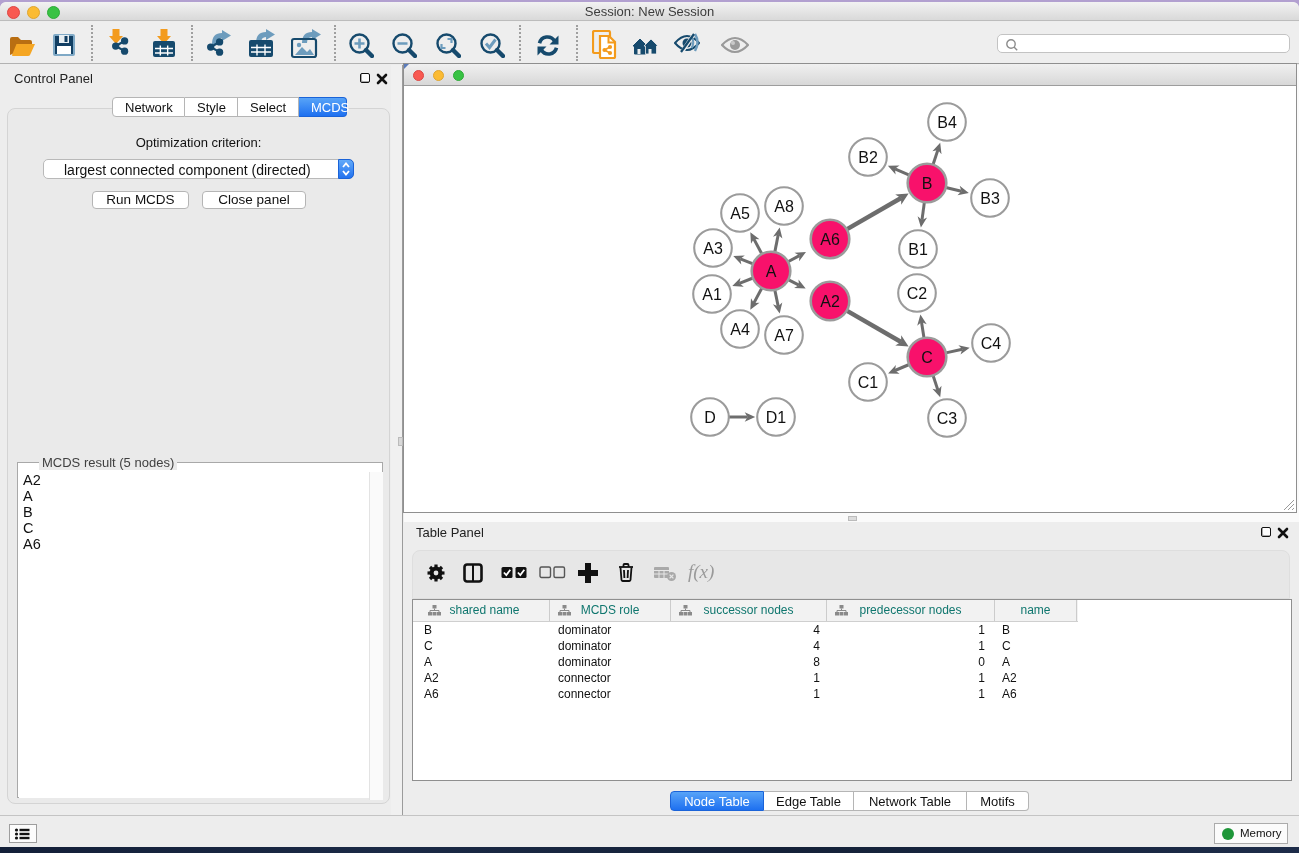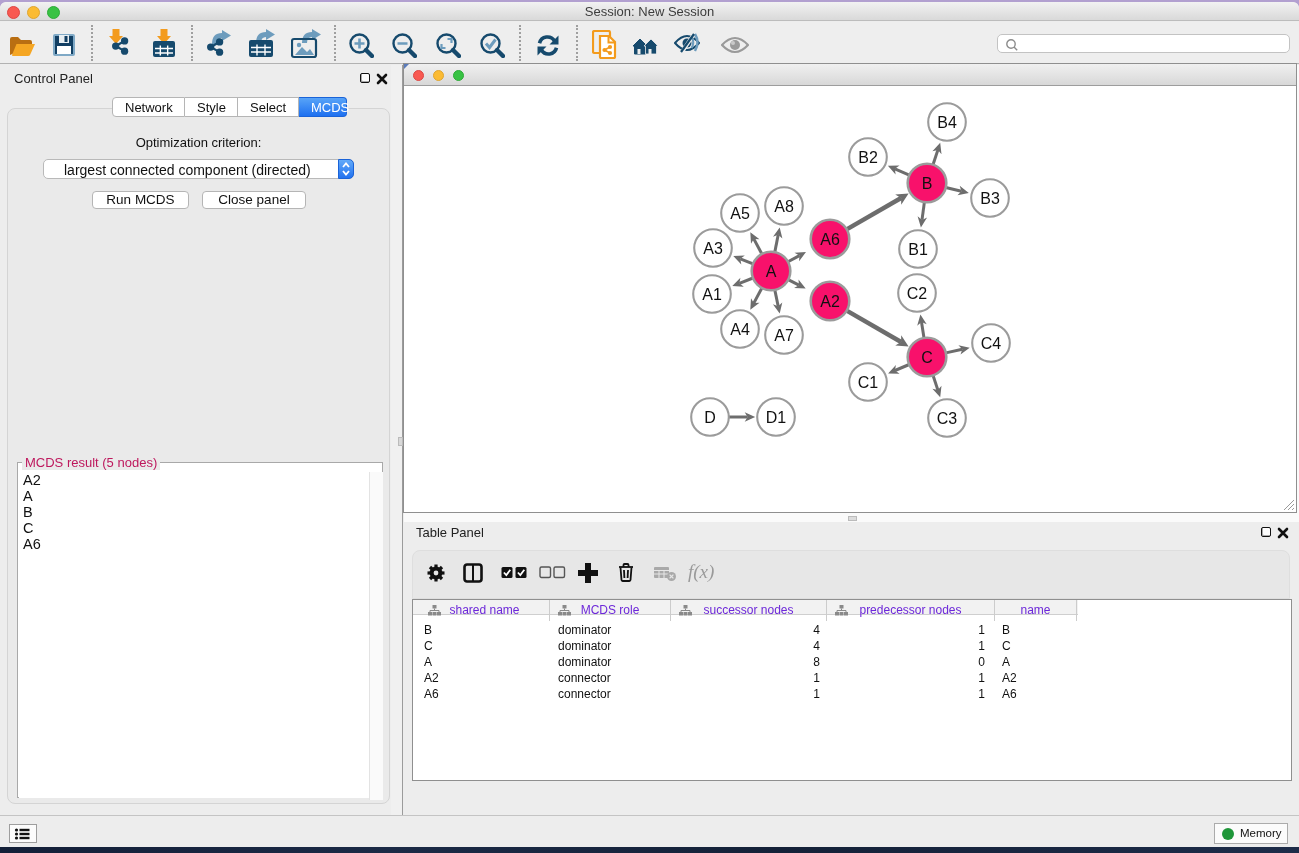--- a/index.html
+++ b/index.html
@@ -28,39 +28,39 @@
 .tabs .tab:first-child { border-left:1px solid #b5b5b5; border-radius:4px 0 0 4px; }
 .tabs .tab:last-child { border-radius:0 4px 4px 0; }
 .tabs .tab.sel { background:linear-gradient(#58a4f8,#1e70f0); border-color:#1a63d8; color:#fff; }
 #cpcontent { position:absolute; left:7px; top:43px; width:383px; height:696px; background:#eaeaea; border:1px solid #d4d4d4; border-radius:8px; }
 #optlabel { position:absolute; left:0; top:26px; width:100%; text-align:center; font-size:13px; color:#111; }
 #dropdown { position:absolute; left:35px; top:50px; width:311px; height:20px; background:#fff; border:1px solid #b9b9b9; border-radius:5px; }
 #dropdown .dtext { position:absolute; left:20px; top:2px; font-size:14px; color:#111; }
 #dropdown .stepper { position:absolute; right:-1px; top:-1px; width:16px; height:20px; border-radius:0 5px 5px 0; background:linear-gradient(#62aaf9,#2272ef); border:1px solid #1a63d8; }
 .btn { position:absolute; height:18px; background:#fff; border:1px solid #b5b5b5; border-radius:4px; font-size:13.5px; color:#111; text-align:center; line-height:16px; }
 #fieldset { position:absolute; left:9px; top:353px; width:366px; height:336px; border:1px solid #a9a9a9; background:#fff; }
-#fieldset .legend { position:absolute; left:4px; top:-8px; background:#eaeaea; padding:0 3px; font-size:13px; color:#be185d; }
+#fieldset .legend { position:absolute; left:21px; top:-8px; background:#eaeaea; padding:0 3px; font-size:13px; color:#404040; }
 #mcdslist { position:absolute; left:1px; top:9px; width:364px; height:326px; background:#fff; font-size:14.5px; color:#111; }
 #mcdslist .row { padding-left:4px; height:16px; line-height:16px; }
 #mcdslist .sbar { position:absolute; right:0; top:0; width:14px; height:328px; background:#fafafa; border-left:1px solid #e3e3e3; }
 
 #rightarea { position:absolute; left:404px; top:0; width:895px; height:753px; background:#fafafa; }
 #netwin { position:absolute; left:-1px; top:-2px; width:894px; height:450px; background:#fff; border:1px solid #8f8f8f; }
 #nettitle { position:absolute; left:0; top:0; width:100%; height:22px; background:linear-gradient(#f0f0f0,#d8d8d8); border-bottom:1px solid #9d9d9d; }
 #nettitle .tl { top:6px; width:11px; height:11px; }
 #nettitle .t1 { left:9px;  background:#f85951; border:1px solid #dd4744; }
 #nettitle .t2 { left:29px; background:#fbbb33; border:1px solid #e0a52f; }
 #nettitle .t3 { left:49px; background:#38c243; border:1px solid #2eab38; }
 #nettitle .wt { position:absolute; top:3px; left:0; width:100%; text-align:center; font-size:13.5px; color:#2e2e2e; }
 #netcanvas { position:absolute; left:0; top:23px; width:892px; height:425px; background:#fff; }
 #tablepanel { position:absolute; left:0; top:457px; width:895px; height:296px; background:#ededed; }
 #tptitle { position:absolute; left:12px; top:3px; font-size:13px; color:#222; }
 #tptoolbar { position:absolute; left:8px; top:28px; width:878px; height:49px; background:#e7e7e7; border:1px solid #dedede; border-radius:8px 8px 0 0; }
 #tptable { position:absolute; left:8px; top:77px; width:880px; height:182px; background:#fff; border:1px solid #8f8f8f; }
-#thead { position:absolute; left:0; top:0; width:665px; height:15px; background:#f2f2f2; border-bottom:1px solid #cfcfcf; font-size:12px; color:#6d28d9; }
+#thead { position:absolute; left:0; top:0; width:665px; height:22px; background:#f2f2f2; border-bottom:1px solid #cfcfcf; font-size:12px; color:#0f766e; }
 #thead .hc { position:absolute; top:0; height:21px; border-right:1px solid #cccccc; }
 #thead .ht { position:absolute; top:3px; width:100%; text-align:center; }
 .treeico { position:absolute; left:8px; top:5px; width:13px; height:11px; }
 .trow { position:absolute; left:0; width:671px; height:16px; font-size:12px; color:#111; }
 .trow span { position:absolute; top:1px; }
 #tabs2 { position:absolute; left:266px; top:269px; }
 
 #statusbar { position:absolute; left:0; top:813px; width:1299px; height:31px; background:#ededed; border-top:1px solid #c4c4c4; }
 #sbtn { position:absolute; left:9px; top:8px; width:28px; height:19px; background:#fcfcfc; border:1px solid #9e9e9e; }
 #membox { position:absolute; left:1214px; top:7px; width:74px; height:21px; background:#fbfbfb; border:1px solid #ababab; font-size:11.5px; color:#111; }
@@ -518,20 +518,26 @@
               <span style="left:589px">A2</span>
             </div>
 <div class="trow" style="top:86px;">
               <span style="left:11px">A6</span>
               <span style="left:145px">connector</span>
               <span style="left:407px;width:0;white-space:nowrap;direction:rtl;">1</span>
               <span style="left:572px;width:0;white-space:nowrap;direction:rtl;">1</span>
               <span style="left:589px">A6</span>
             </div>
       </div>
+      <div class="tabs" id="tabs2">
+        <div class="tab sel" style="width:94px;">Node Table</div>
+        <div class="tab" style="width:90px;">Edge Table</div>
+        <div class="tab" style="width:113px;">Network Table</div>
+        <div class="tab" style="width:62px;">Motifs</div>
+      </div>
     </div>
   </div>
 </div>
 <div id="statusbar">
   <div id="sbtn"><svg width="26" height="18" viewBox="0 0 26 18">
           <g fill="#111">
             <circle cx="6.5" cy="5" r="1.6"></circle>
             <circle cx="6.5" cy="9" r="1.6"></circle>
             <circle cx="6.5" cy="13" r="1.6"></circle>
             <rect x="9.5" y="3.8" width="10" height="2.4"></rect>

